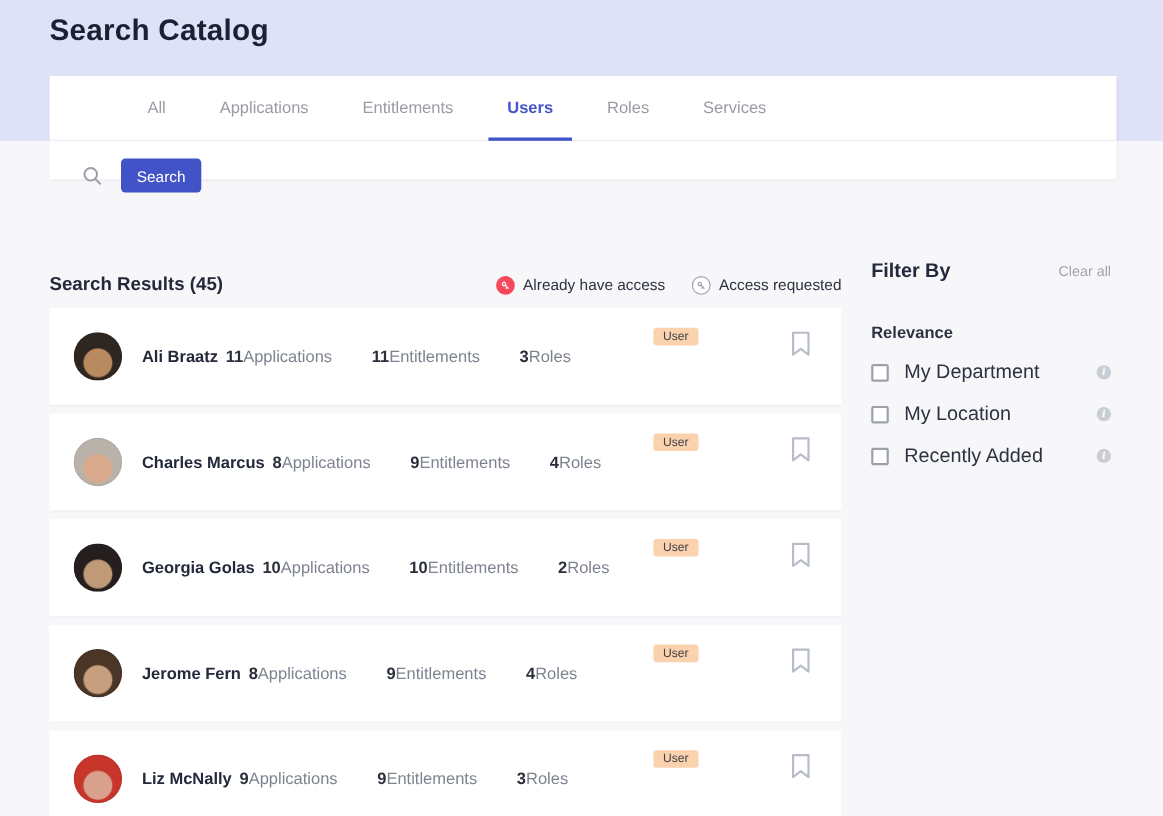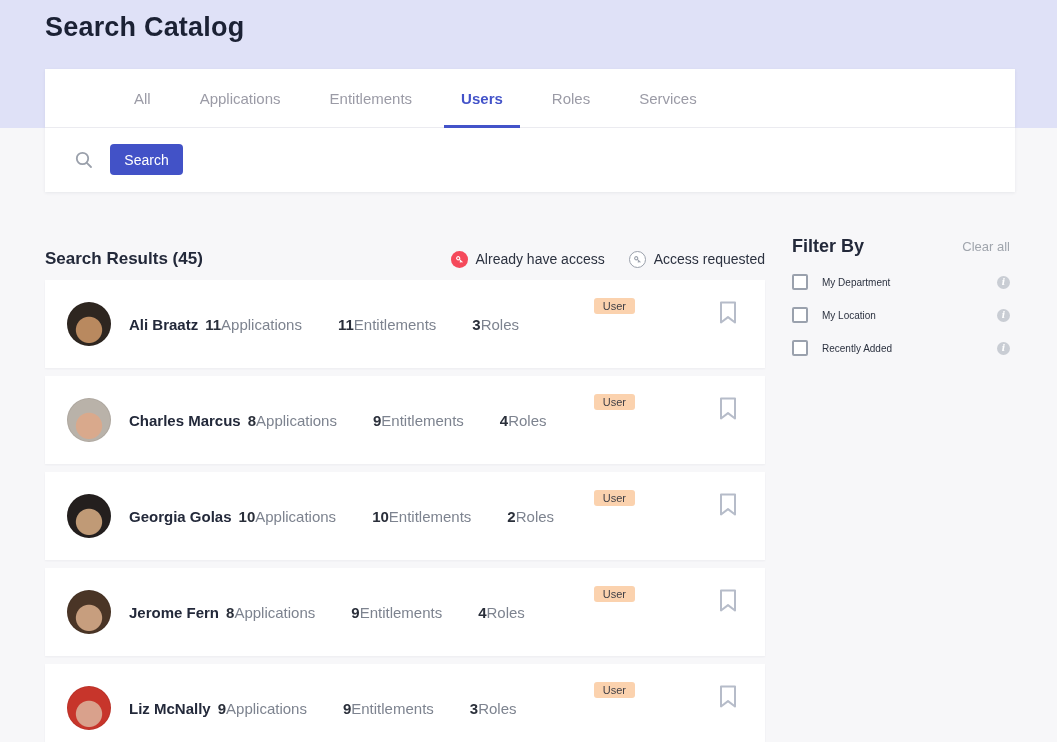--- a/index.html
+++ b/index.html
@@ -14,21 +14,21 @@
   .hero {
     position:absolute; top:0; left:0; width:1057px; height:128px;
     background:#dfe1f7;
   }
   .page-title {
     position:absolute; top:12px; left:45px;
     font-size:27px; font-weight:700; color:#1b2134; letter-spacing:.2px;
   }
   
   .top-card {
-    position:absolute; left:45px; top:69px; width:970px; height:123px;
+    position:absolute; left:45px; top:69px; width:970px; height:94px;
     background:#ffffff; box-shadow:0 1px 3px rgba(40,45,80,.08);
   }
   .tabbar {
     height:59px; display:flex; align-items:center; gap:49px;
     padding-left:89px; border-bottom:1px solid #ebebf0;
   }
   .tab {
     position:relative; font-size:15px; color:#9b9ba6; cursor:pointer;
     height:59px; display:flex; align-items:center; white-space:nowrap;
   }
@@ -97,21 +97,21 @@
   .filter-title { font-size:18px; font-weight:700; color:#23293a; }
   .clear-all { font-size:13px; color:#a0a5ad; cursor:pointer; background:none; border:none; font-family:inherit; }
   .filter-section-title { margin-top:37px; font-size:15px; font-weight:700; color:#2c3240; }
   .filter-option {
     display:flex; align-items:center; margin-top:17px; position:relative;
   }
   .checkbox {
     width:16px; height:16px; border:2px solid #9aa1ad; border-radius:2px;
     background:#fff; margin-right:14px; flex:none; cursor:pointer;
   }
-  .option-label { font-size:10px; color:#2c3240; }
+  .option-label { font-size:18px; color:#2c3240; }
   .info-icon {
     position:absolute; right:0; width:13px; height:13px; border-radius:50%;
     background:#c9cdd4; color:#ffffff; font-size:9px; font-weight:700;
     display:flex; align-items:center; justify-content:center; cursor:pointer;
     font-family:"DejaVu Serif",serif; font-style:italic;
   }
   svg { display:block; }
 </style>
 </head>
 <body>
@@ -306,20 +306,21 @@
     </button>
   </div>
 
 </div>
 
 <div class="filter">
   <div class="filter-head">
     <span class="filter-title">Filter By</span>
     <button class="clear-all">Clear all</button>
   </div>
+  <div class="filter-section-title">Relevance</div>
 
   <div class="filter-option">
     <span class="checkbox"></span>
     <span class="option-label">My Department</span>
     <span class="info-icon">i</span>
   </div>
   <div class="filter-option">
     <span class="checkbox"></span>
     <span class="option-label">My Location</span>
     <span class="info-icon">i</span>

